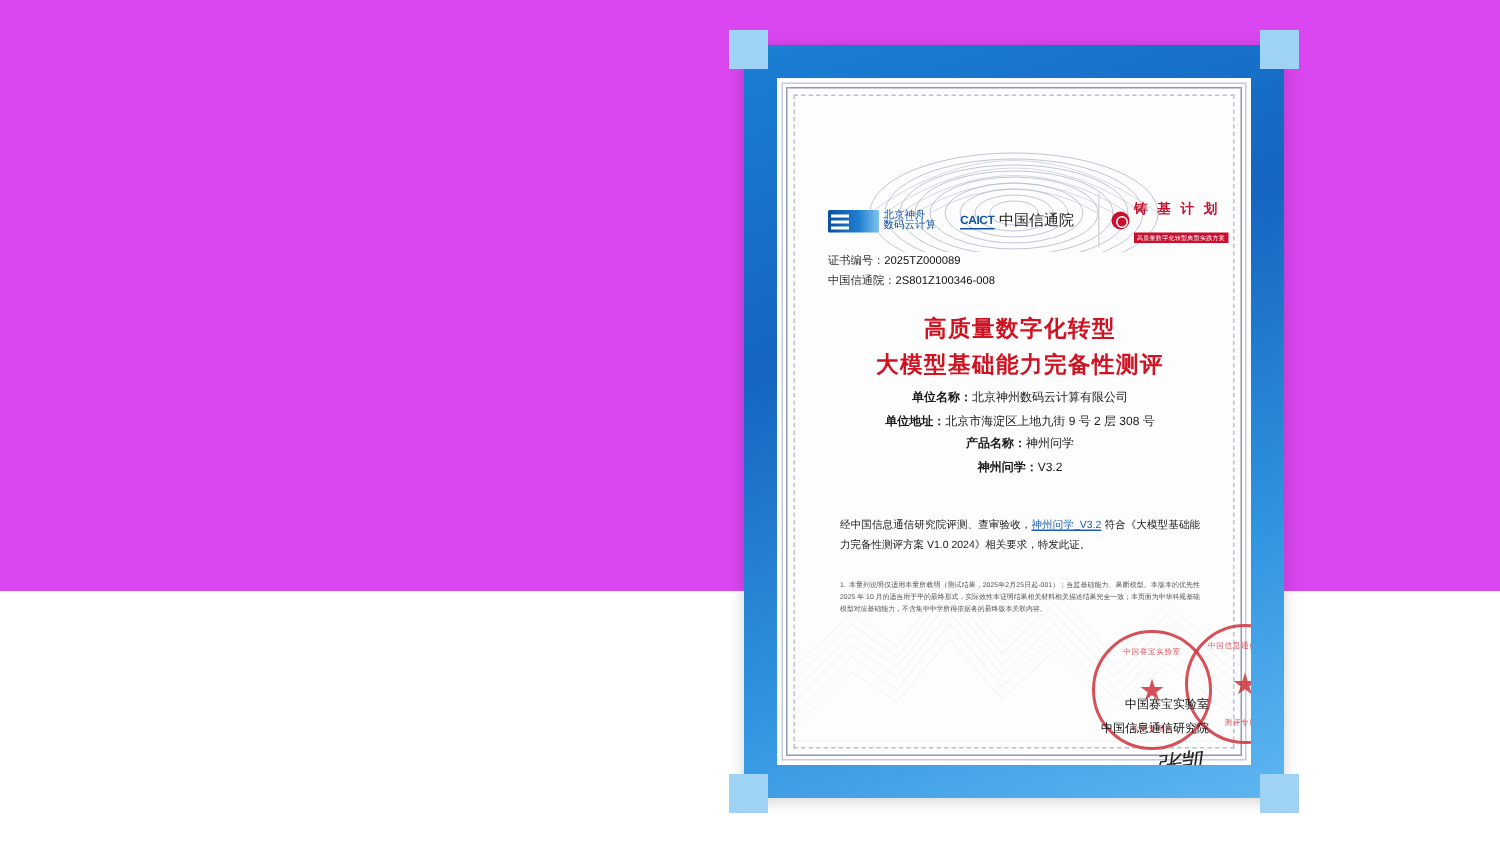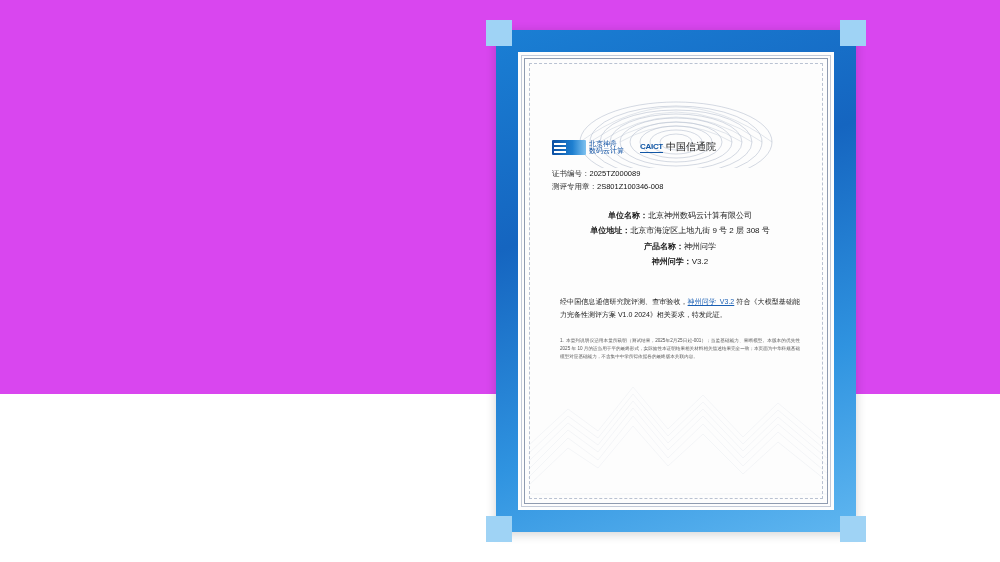--- a/index.html
+++ b/index.html
@@ -356,32 +356,41 @@
               <span>北京神舟</span><br>
               <span>数码云计算</span>
             </span>
           </div>
 
           <div class="logo-unit">
             <span class="caict-mark">CAICT</span>
             <span class="caict-cn">中国信通院</span>
           </div>
 
+          <div class="zhuji-badge">
+            <span class="zhuji-icon"></span>
+            <span>
+              <span class="zhuji-text-main">铸 基 计 划</span><br>
+              <span class="zhuji-text-sub">高质量数字化转型典型实践方案</span>
+            </span>
+          </div>
         </div>
 
         <div>
           <div class="num-line">
             <span class="num-label">证书编号：</span><span class="num-value">2025TZ000089</span>
           </div>
           <div class="num-line">
-            <span class="num-label">测评专用章：</span><span class="num-value">2S801Z100346-008</span>
+            <span class="num-label">中国信通院：</span><span class="num-value">2S801Z100346-008</span>
           </div>
         </div>
 
         <div id="title-block">
+          <div class="title-line">高质量数字化转型</div>
+          <div class="title-line">大模型基础能力完备性测评</div>
         </div>
 
         <div id="info-block">
           <div class="info-line">
             <span class="info-label">单位名称：</span><span>北京神州数码云计算有限公司</span>
           </div>
           <div class="info-line">
             <span class="info-label">单位地址：</span><span>北京市海淀区上地九街 9 号 2 层 308 号</span>
           </div>
           <div class="info-line">
@@ -393,18 +402,38 @@
         </div>
 
         <div id="statement">
           <span>经中国信息通信研究院评测、查审验收，</span><span class="hl">神州问学_V3.2</span><span> 符合《大模型基础能力完备性测评方案 V1.0 2024》相关要求，特发此证。</span>
         </div>
 
         <div id="footnote">
           <span class="fn-idx">1.</span><span>本量列说明仅适用本量所载明（测试结果，2025年2月25日起-001）；当监基础能力、果断模型。本版本的优先性 2025 年 10 月的适当用于平的最终形式，实际效性本证明结果相关材料相关描述结果完全一致；本页面为中华科规基础模型对应基础能力，不含集中中学所得依据各的最终版本关联内容。</span>
         </div>
 
+        <div id="seal-area">
+          <div class="stamp" id="stamp-left">
+            <div class="stamp-text-top">中国赛宝实验室</div>
+            <div class="stamp-text-bottom">检验专用章</div>
+          </div>
+          <div class="stamp" id="stamp-right">
+            <div class="stamp-text-top">中国信息通信研究院</div>
+            <div class="stamp-text-bottom">测评专用章</div>
+          </div>
+
+          <div class="sign-block">
+            <div class="sign-row">中国赛宝实验室</div>
+            <div class="sign-row">中国信息通信研究院</div>
+            <div class="sign-row-flex">
+
+              <span class="sign-script">张凯</span>
+            </div>
+
+          </div>
+        </div>
 
       </div>
     </div>
   </div>
 
 </div>
 
 </body></html>

